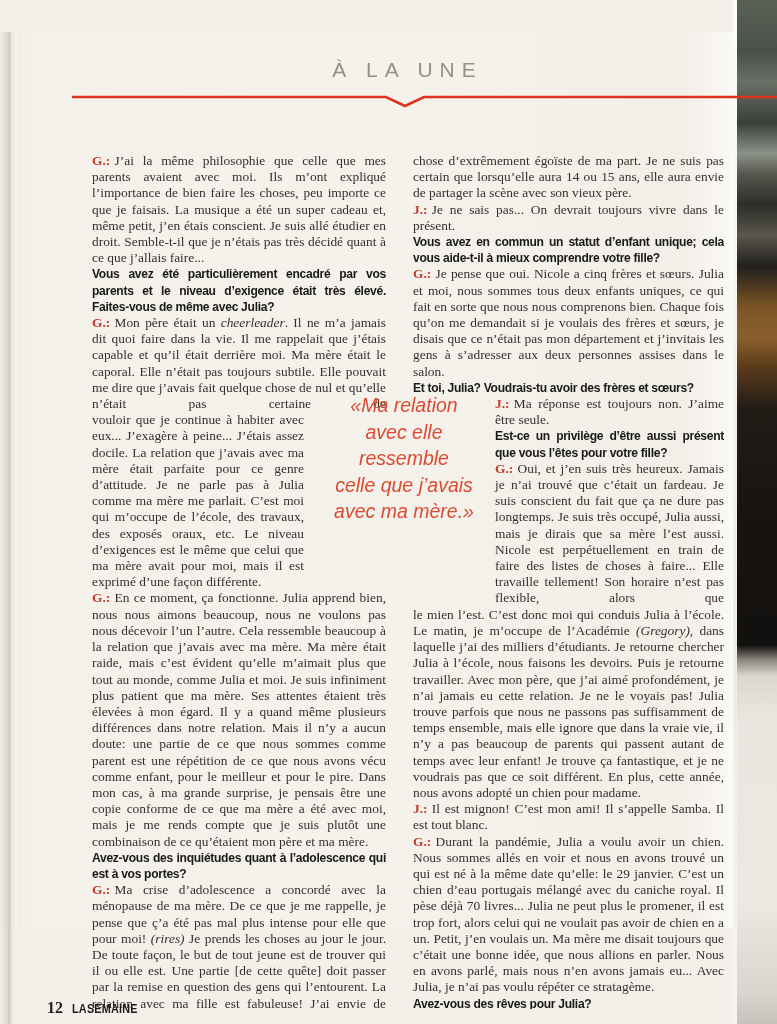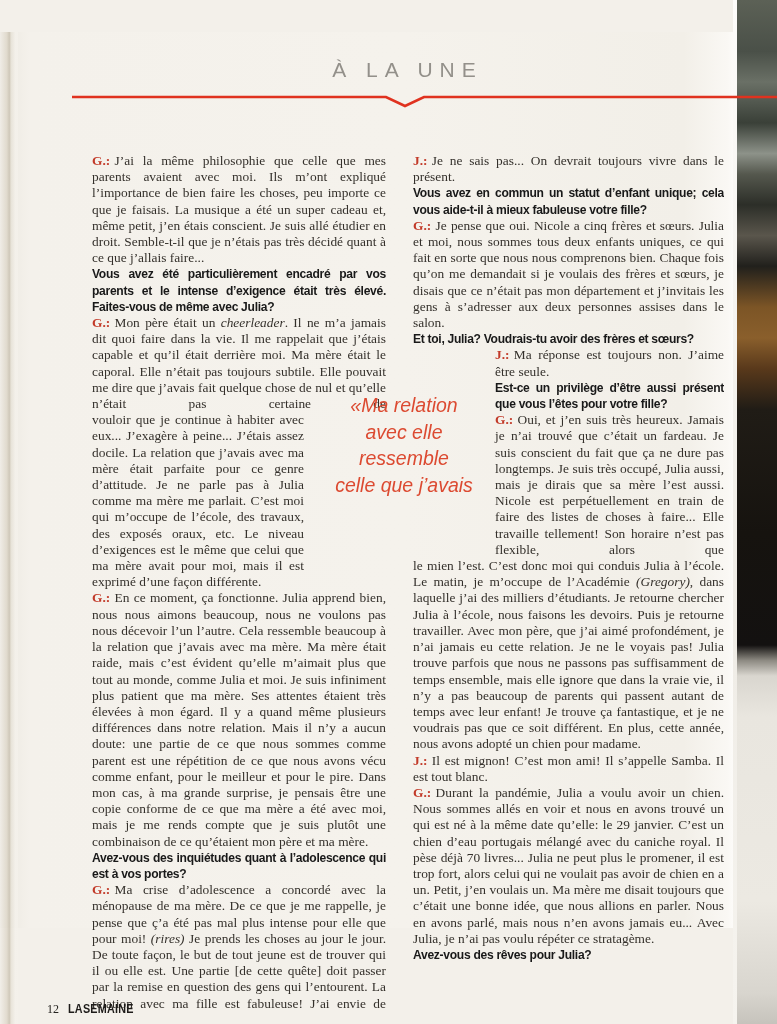--- a/index.html
+++ b/index.html
@@ -50,21 +50,21 @@
   
   .pullquote{
     position:absolute;left:306px;top:360px;width:196px;z-index:5;
     font-family:"Liberation Sans",sans-serif;font-style:italic;
     font-size:19.5px;line-height:26.5px;color:#dc4a31;text-align:center;
   }
   .pullquote span{display:block;}
   
   .footer{position:absolute;left:47px;top:967px;z-index:4;white-space:nowrap;}
   .pagenum{
-    font-family:"Liberation Serif",serif;font-weight:400;font-size:12px;color:#24221f;
+    font-family:"Liberation Serif",serif;font-weight:700;font-size:16px;color:#24221f;
     margin-right:9px;
   }
   .maglogo{
     display:inline-block;font-family:"Liberation Sans",sans-serif;font-weight:700;
     font-size:13.5px;color:#1d1b19;letter-spacing:.3px;
     transform:scaleX(.8);transform-origin:left center;
   }
   
   .photo-strip{
     position:absolute;left:733px;top:0;width:44px;height:1024px;z-index:2;
@@ -96,37 +96,38 @@
       <div class="header-title">À LA UNE</div>
     </div>
 
     <svg class="rule" width="777" height="16" viewBox="0 0 777 16">
       <path d="M72 3 H386 L405 12 L424 3 H777" fill="none" stroke="#e0321f" stroke-width="2.6"></path>
     </svg>
 
     <div class="col col-left">
       <div>
         <p><span class="speaker">G.:</span><span>J’ai la même philosophie que celle que mes parents avaient avec moi. Ils m’ont expliqué l’importance de bien faire les choses, peu importe ce que je faisais. La musique a été un super cadeau et, même petit, j’en étais conscient. Je suis allé étudier en droit. Semble-t-il que je n’étais pas très décidé quant à ce que j’allais faire...</span></p>
-        <p class="q">Vous avez été particulièrement encadré par vos parents et le intense d’exigence était très élevé. Faites-vous de même avec Julia?</p>
+        <p class="q">Vous avez été particulièrement encadré par vos parents et le niveau d’exigence était très élevé. Faites-vous de même avec Julia?</p>
         <p class="p-cont"><span class="speaker">G.:</span><span>Mon père était un </span><span class="it">cheerleader</span><span>. Il ne m’a jamais dit quoi faire dans la vie. Il me rappelait que j’étais capable et qu’il était derrière moi. Ma mère était le caporal. Elle n’était pas toujours subtile. Elle pouvait me dire que j’avais fait quelque chose de nul et qu’elle n’était pas certaine de</span></p>
       </div>
       <div class="narrow-left">
         <p>vouloir que je continue à habiter avec eux... J’exagère à peine... J’étais assez docile. La relation que j’avais avec ma mère était parfaite pour ce genre d’attitude. Je ne parle pas à Julia comme ma mère me parlait. C’est moi qui m’occupe de l’école, des travaux, des exposés oraux, etc. Le niveau d’exigences est le même que celui que ma mère avait pour moi, mais il est exprimé d’une façon différente.</p>
       </div>
       <div>
         <p><span class="speaker">G.:</span><span>En ce moment, ça fonctionne. Julia apprend bien, nous nous aimons beaucoup, nous ne voulons pas nous décevoir l’un l’autre. Cela ressemble beaucoup à la relation que j’avais avec ma mère. Ma mère était raide, mais c’est évident qu’elle m’aimait plus que tout au monde, comme Julia et moi. Je suis infiniment plus patient que ma mère. Ses attentes étaient très élevées à mon égard. Il y a quand même plusieurs différences dans notre relation. Mais il n’y a aucun doute: une partie de ce que nous sommes comme parent est une répétition de ce que nous avons vécu comme enfant, pour le meilleur et pour le pire. Dans mon cas, à ma grande surprise, je pensais être une copie conforme de ce que ma mère a été avec moi, mais je me rends compte que je suis plutôt une combinaison de ce qu’étaient mon père et ma mère.</span></p>
         <p class="q">Avez-vous des inquiétudes quant à l’adolescence qui est à vos portes?</p>
         <p><span class="speaker">G.:</span><span>Ma crise d’adolescence a concordé avec la ménopause de ma mère. De ce que je me rappelle, je pense que ç’a été pas mal plus intense pour elle que pour moi! </span><span class="it">(rires)</span><span> Je prends les choses au jour le jour. De toute façon, le but de tout jeune est de trouver qui il ou elle est. Une partie [de cette quête] doit passer par la remise en question des gens qui l’entourent. La relation avec ma fille est fabuleuse! J’ai envie de partager la scène avec Julia pour que les gens vivent cette espèce de magie, mais il y a aussi quelque</span></p>
       </div>
     </div>
 
     <div class="col col-right">
       <div>
+        <p>chose d’extrêmement égoïste de ma part. Je ne suis pas certain que lorsqu’elle aura 14 ou 15 ans, elle aura envie de partager la scène avec son vieux père.</p>
         <p><span class="speaker">J.:</span><span>Je ne sais pas... On devrait toujours vivre dans le présent.</span></p>
-        <p class="q">Vous avez en commun un statut d’enfant unique; cela vous aide-t-il à mieux fabuleuse votre fille?</p>
+        <p class="q">Vous avez en commun un statut d’enfant unique; cela vous aide-t-il à mieux comprendre votre fille?</p>
         <p><span class="speaker">G.:</span><span>Je pense que oui. Nicole a cinq frères et sœurs. Julia et moi, nous sommes tous deux enfants uniques, ce qui fait en sorte que nous nous comprenons bien. Chaque fois qu’on me demandait si je voulais des frères et sœurs, je disais que ce n’était pas mon département et j’invitais les gens à s’adresser aux deux personnes assises dans le salon.</span></p>
         <p class="q">Et toi, Julia? Voudrais-tu avoir des frères et sœurs?</p>
       </div>
       <div class="narrow-right">
         <p><span class="speaker">J.:</span><span>Ma réponse est toujours non. J’aime être seule.</span></p>
         <p class="q">Est-ce un privilège d’être aussi présent que vous l’êtes pour votre fille?</p>
         <p class="p-cont"><span class="speaker">G.:</span><span>Oui, et j’en suis très heureux. Jamais je n’ai trouvé que c’était un fardeau. Je suis conscient du fait que ça ne dure pas longtemps. Je suis très occupé, Julia aussi, mais je dirais que sa mère l’est aussi. Nicole est perpétuellement en train de faire des listes de choses à faire... Elle travaille tellement! Son horaire n’est pas flexible, alors que</span></p>
       </div>
       <div>
         <p><span>le mien l’est. C’est donc moi qui conduis Julia à l’école. Le matin, je m’occupe de l’Académie </span><span class="it">(Gregory)</span><span>, dans laquelle j’ai des milliers d’étudiants. Je retourne chercher Julia à l’école, nous faisons les devoirs. Puis je retourne travailler. Avec mon père, que j’ai aimé profondément, je n’ai jamais eu cette relation. Je ne le voyais pas! Julia trouve parfois que nous ne passons pas suffisamment de temps ensemble, mais elle ignore que dans la vraie vie, il n’y a pas beaucoup de parents qui passent autant de temps avec leur enfant! Je trouve ça fantastique, et je ne voudrais pas que ce soit différent. En plus, cette année, nous avons adopté un chien pour madame.</span></p>
@@ -135,20 +136,21 @@
         <p class="q">Avez-vous des rêves pour Julia?</p>
 
       </div>
     </div>
 
     <div class="pullquote">
       <span>«Ma relation</span>
       <span>avec elle</span>
       <span>ressemble</span>
       <span>celle que j’avais</span>
+      <span>avec ma mère.»</span>
     </div>
 
     <div class="footer">
       <span class="pagenum">12</span><span class="maglogo">LASEMAINE</span>
     </div>
 
     <div class="bottom-line"></div>
   </div>
 
   <div class="photo-strip"></div>

